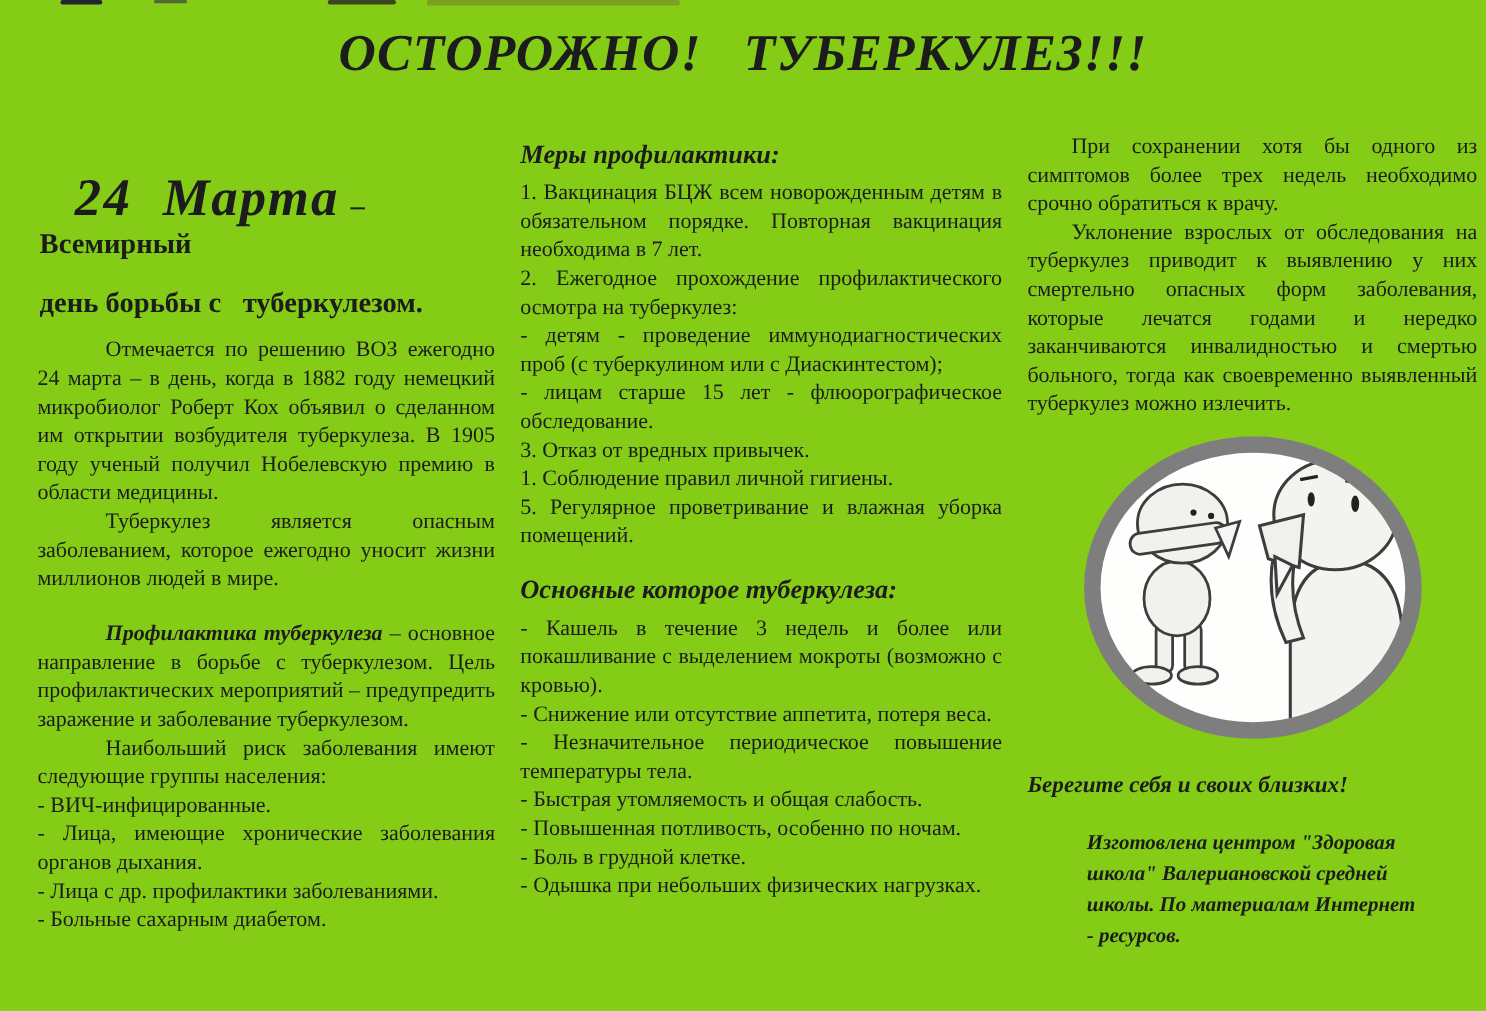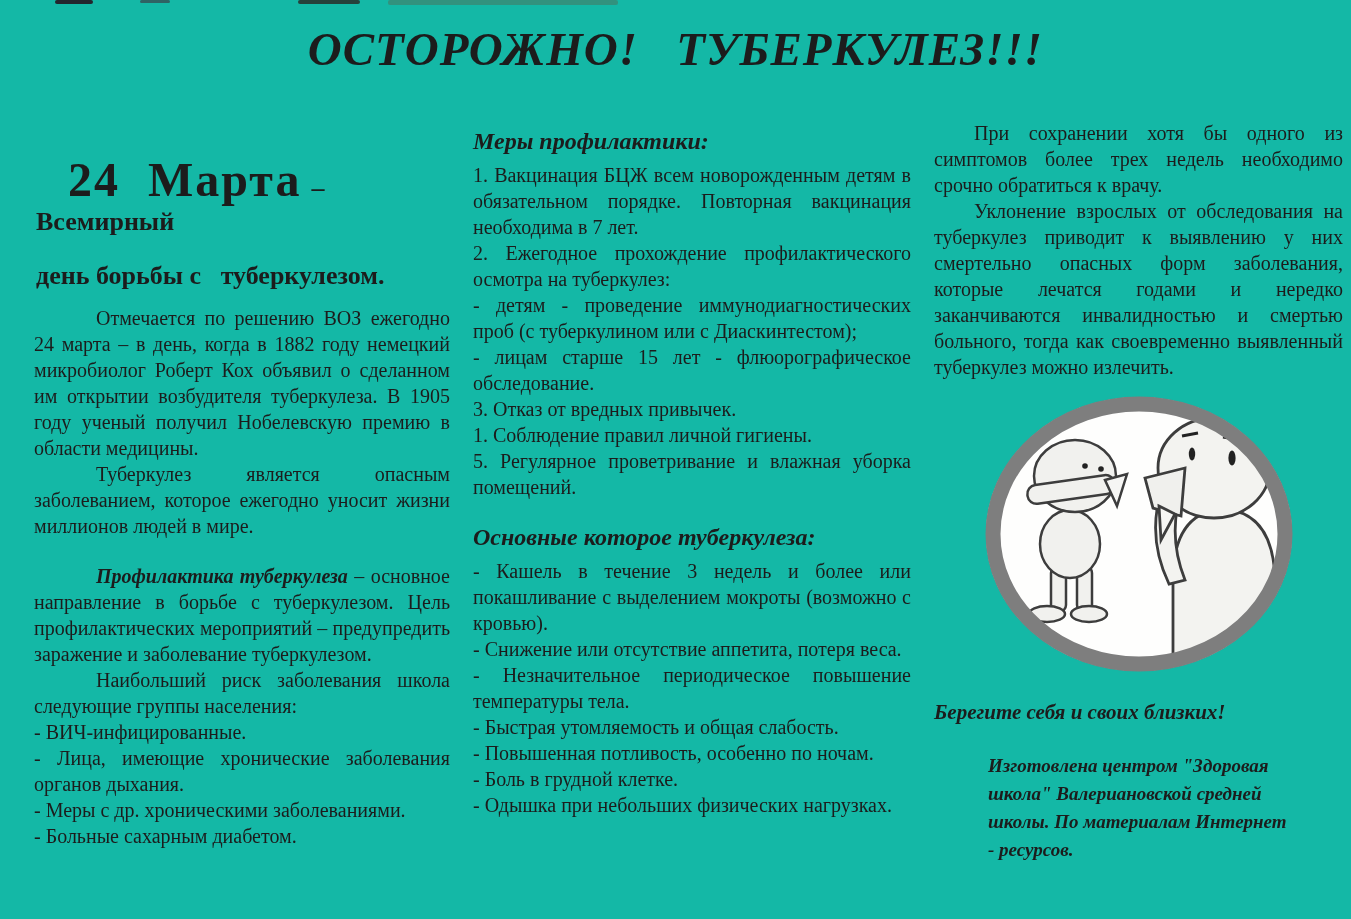--- a/index.html
+++ b/index.html
@@ -1,18 +1,18 @@
 <!DOCTYPE html>
 <html><head>
 <meta charset="utf-8">
 <style>
   html,body{margin:0;padding:0;background:#e8e8e6;}
   .page{
     position:relative;width:1351px;height:919px;margin:0 auto;
-    background:#14b8a6;overflow:hidden;
+    background:#84cc16;overflow:hidden;
     font-family:"Liberation Serif","DejaVu Serif",serif;color:#1c1c1c;
   }
   
   .artifact{position:absolute;top:0;border-radius:2px;}
   .a1{left:55px;width:38px;height:4px;background:#23262e;}
   .a2{left:140px;width:30px;height:3px;background:#3a3f49;opacity:.7;}
   .a3{left:298px;width:62px;height:4px;background:#2a2320;opacity:.8;}
   .a4{left:388px;width:230px;height:5px;background:#6b4a33;opacity:.35;}
 
   .title{
@@ -26,21 +26,21 @@
   .col-left{width:416px;}
   .col-mid{width:438px;}
   .col-right{width:409px;}
 
   p{margin:0;text-align:justify;font-size:20px;line-height:26px;}
   .ind{text-indent:62px;}
   .ind-sm{text-indent:40px;}
 
   
   .lc-head1{margin:14px 0 6px 2px;white-space:pre-wrap;}
-  .h-big{font-size:48px;font-weight:bold;letter-spacing:2px;}
+  .h-big{font-size:48px;font-weight:bold;font-style:italic;letter-spacing:2px;}
   .h-small{font-size:26px;font-weight:bold;margin-left:10px;}
   .lc-head2{font-size:26px;font-weight:bold;margin:2px 0 14px 2px;white-space:pre-wrap;}
   .gap-top{margin-top:24px;}
 
   
   .mid-head{
     text-align:left;font-size:24px;font-weight:bold;font-style:italic;
     margin:6px 0 6px 0;line-height:30px;
   }
   .mid-head.second{margin-top:22px;}
@@ -72,24 +72,24 @@
   <div class="columns">
 
     <div class="col col-left">
       <div class="lc-head1">
         <span class="h-big">24  Марта</span><span class="h-small">– Всемирный</span>
       </div>
       <div class="lc-head2">день борьбы с   туберкулезом.</div>
       <p class="ind">Отмечается по решению ВОЗ ежегодно 24 марта – в день, когда в 1882 году немецкий микробиолог Роберт Кох объявил о сделанном им открытии возбудителя туберкулеза. В 1905 году ученый получил Нобелевскую премию в области медицины.</p>
       <p class="ind">Туберкулез является опасным заболеванием, которое ежегодно уносит жизни миллионов людей в мире.</p>
       <p class="ind gap-top"><b><i><span>Профилактика туберкулеза</span></i></b><span> – основное направление в борьбе с туберкулезом. Цель профилактических мероприятий – предупредить заражение и заболевание туберкулезом.</span></p>
-      <p class="ind">Наибольший риск заболевания школа следующие группы населения:</p>
+      <p class="ind">Наибольший риск заболевания имеют следующие группы населения:</p>
       <p>- ВИЧ-инфицированные.</p>
       <p>- Лица, имеющие хронические заболевания органов дыхания.</p>
-      <p>- Меры с др. хроническими заболеваниями.</p>
+      <p>- Лица с др. профилактики заболеваниями.</p>
       <p>- Больные сахарным диабетом.</p>
     </div>
 
     <div class="col col-mid">
       <div class="mid-head">Меры профилактики:</div>
       <p>1. Вакцинация БЦЖ всем новорожденным детям в обязательном порядке. Повторная вакцинация необходима в 7 лет.</p>
       <p>2. Ежегодное прохождение профилактического осмотра на туберкулез:</p>
       <p>- детям - проведение иммунодиагностических проб (с туберкулином или с Диаскин­тестом);</p>
       <p>- лицам старше 15 лет - флюорографическое обследование.</p>
       <p>3. Отказ от вредных привычек.</p>

